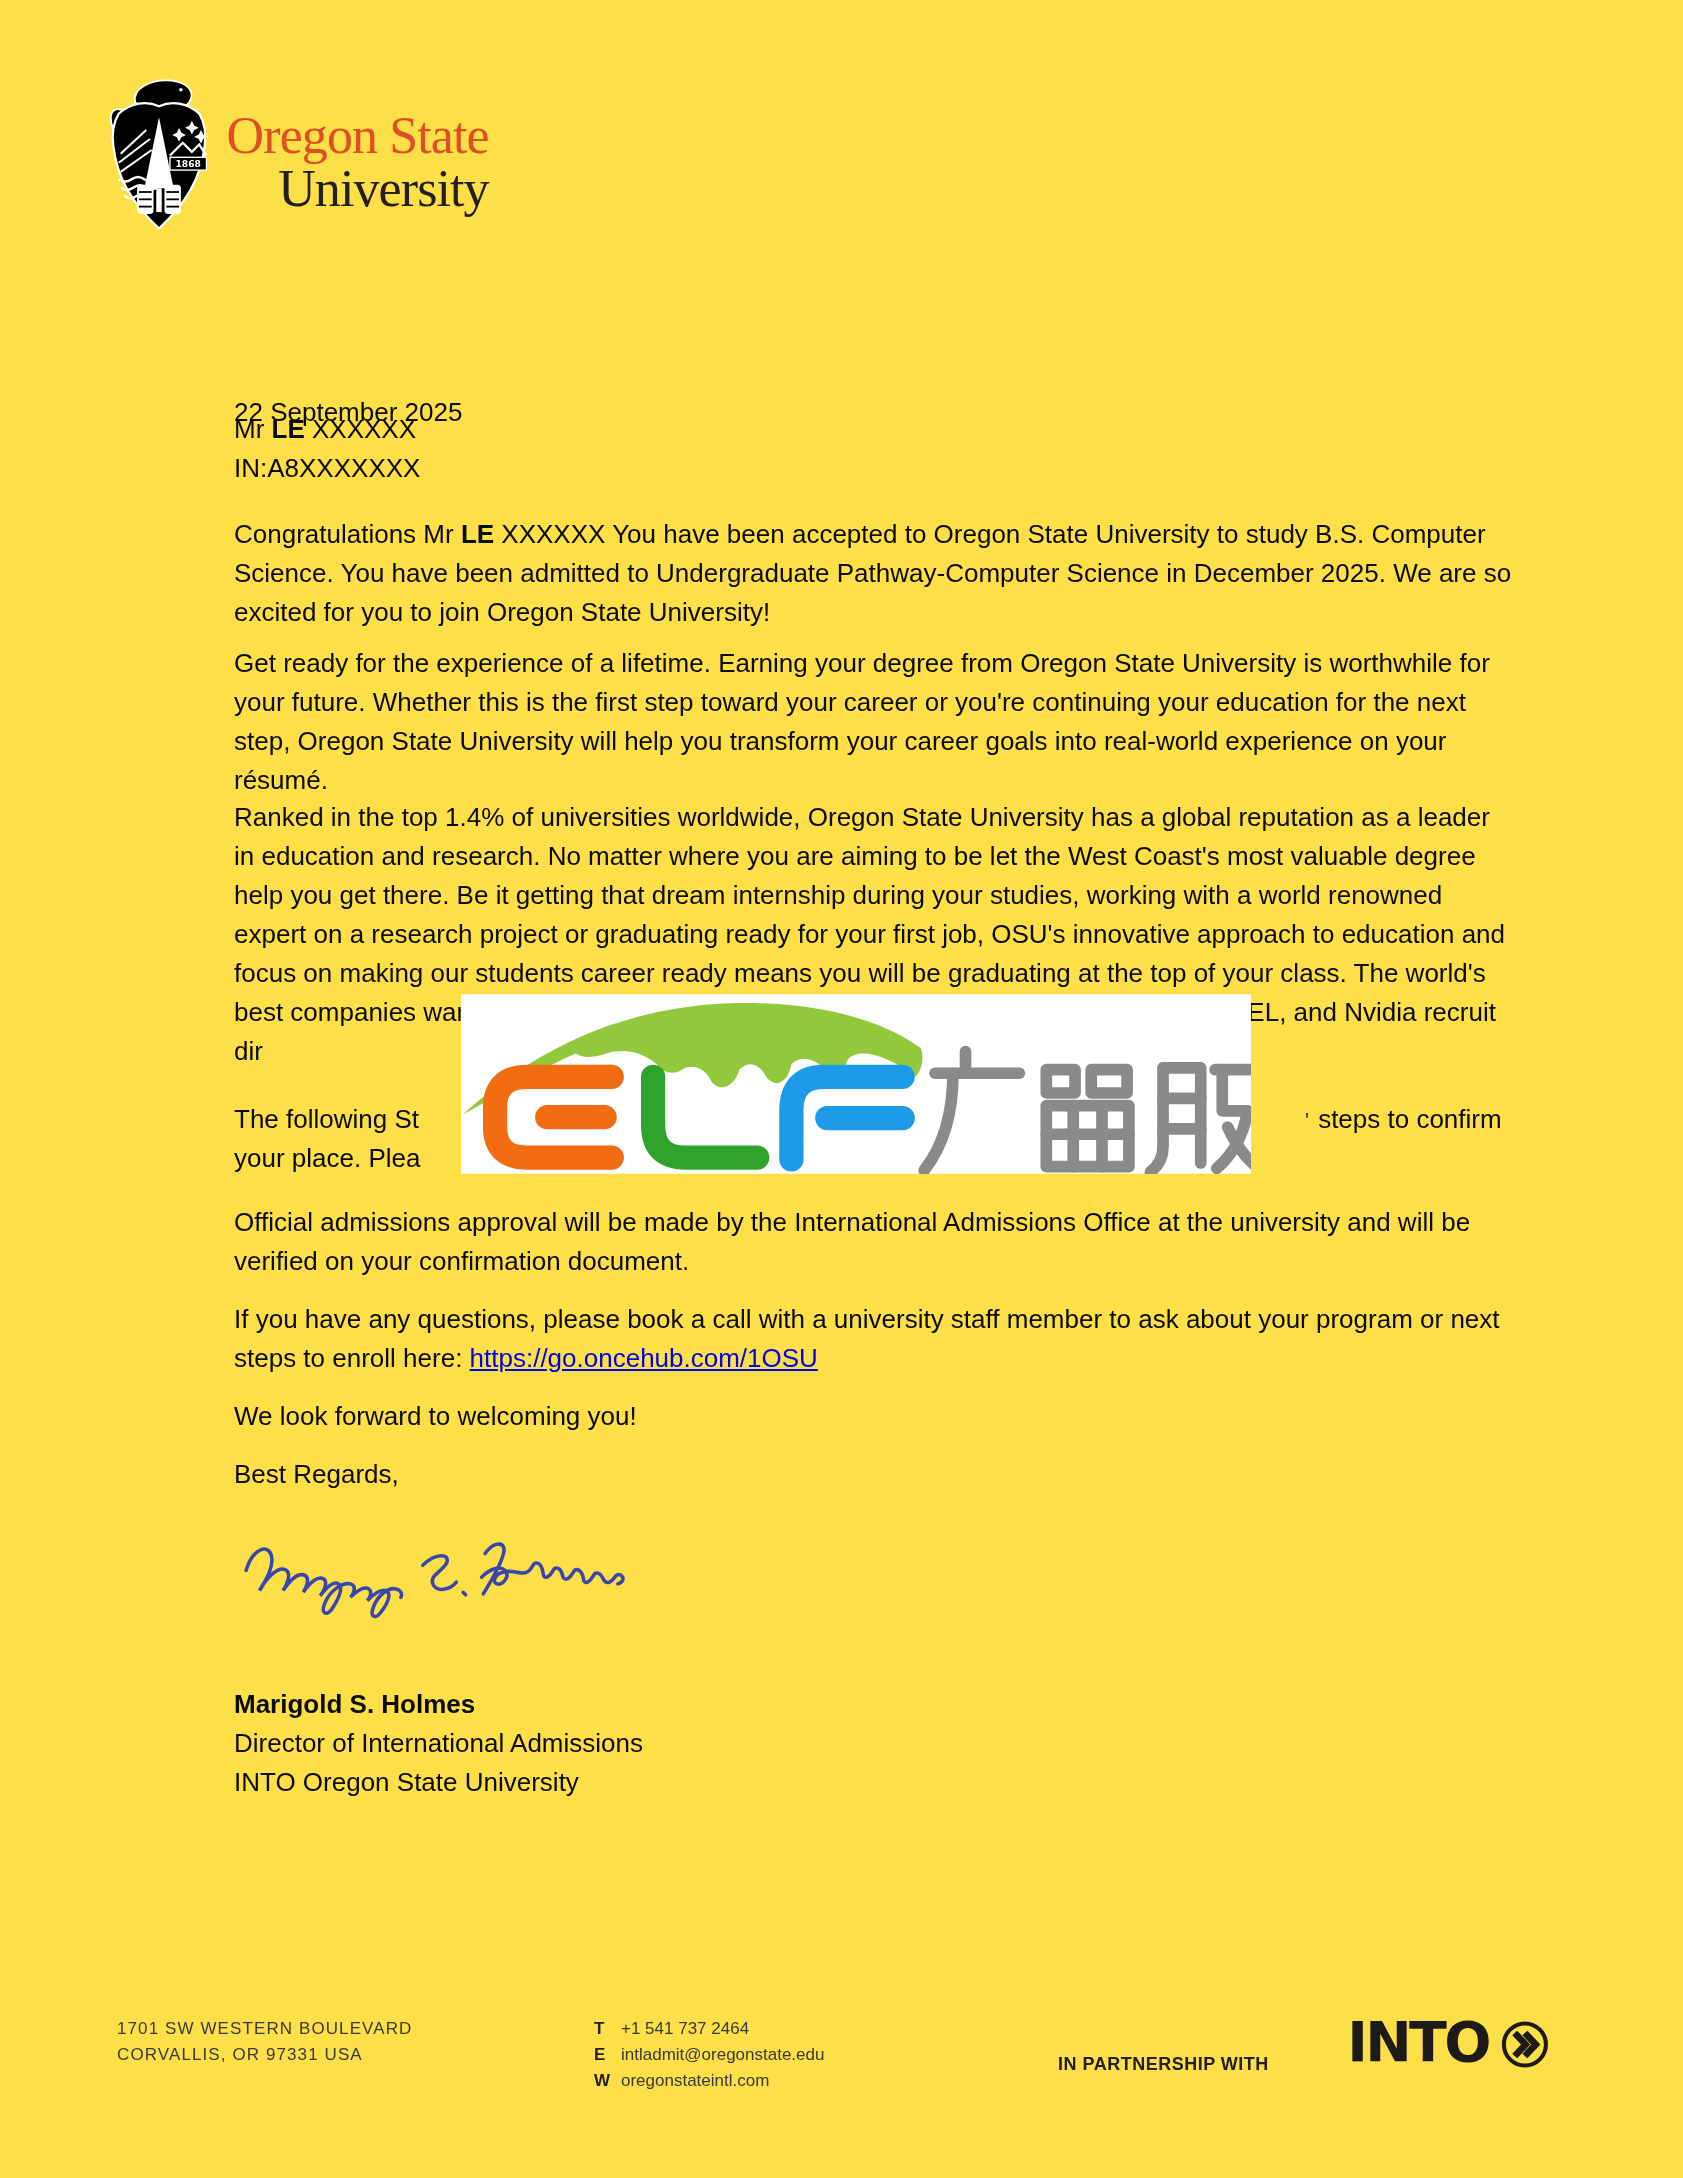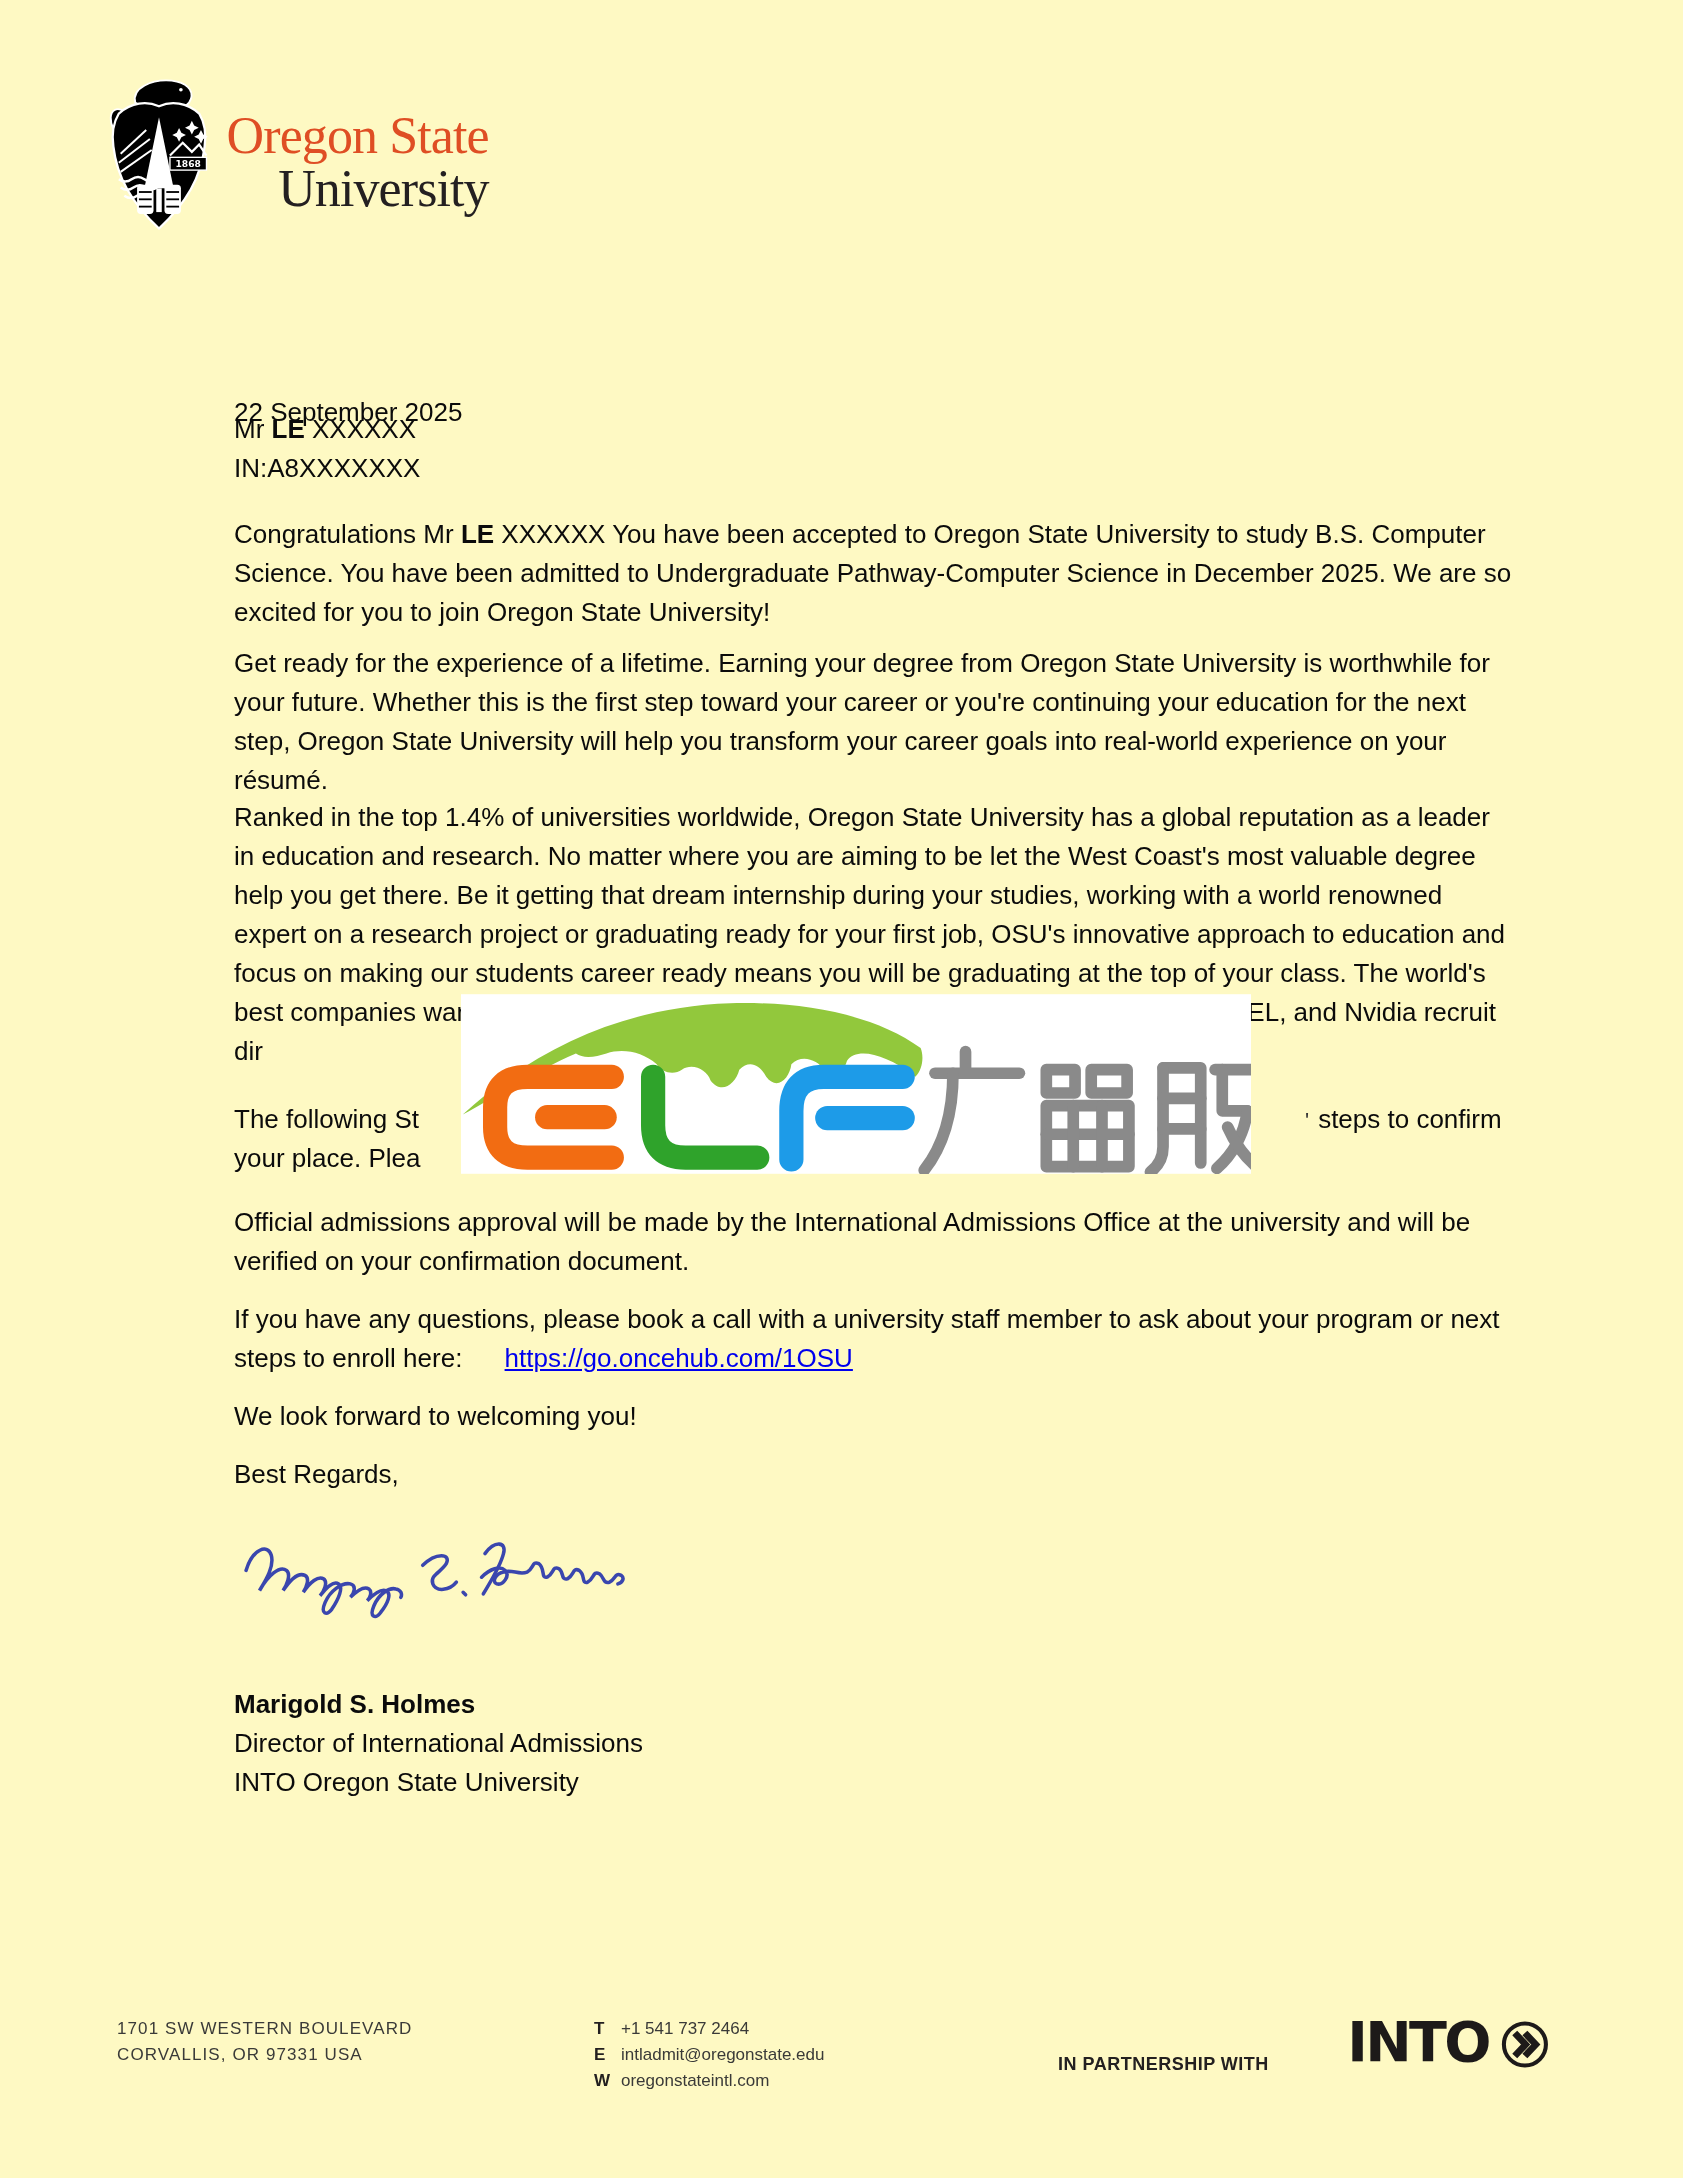--- a/index.html
+++ b/index.html
@@ -1,30 +1,30 @@
 <!DOCTYPE html>
 <html style="font-size:14.4px"><head>
 <meta charset="utf-8">
 <style>
   html,body{margin:0;padding:0;background:#e8e8e8;}
   .page{
-    position:relative;width:1683px;height:2178px;background:#fef9c3;
+    position:relative;width:1683px;height:2178px;background:#fde047;
     font-family:"Liberation Sans",sans-serif;color:#0b0b0b;overflow:hidden;
   }
   
   .osu-logo{position:absolute;left:104px;top:77px;display:flex;}
   .osu-crest{width:110px;height:157px;}
   .osu-wordmark{margin-left:12.6px;margin-top:32px;font-family:"Liberation Serif",serif;font-weight:normal;line-height:53px;letter-spacing:-0.9px;}
   .osu-word1{font-size:52px;color:#DF4E24;}
   .osu-word2{font-size:52px;color:#242021;text-align:right;}
   
   .para{position:absolute;left:234px;width:1278px;font-size:26px;line-height:39px;color:#0b0b0b;}
   .date{text-align:left;margin-top:44px;}
   .b{font-weight:bold;margin-top:20px;}
-  a.letter-link{color:#0000EE;text-decoration:underline;margin-left:35px;}
+  a.letter-link{color:#0000EE;text-decoration:underline;}
   .obscured-right{position:absolute;left:1071px;top:0;white-space:nowrap;}
   .tick{font-size:21.6px;color:#333;margin-right:9px;}
   
   .glf{position:absolute;left:461px;top:994px;width:790px;height:180px;z-index:5;}
   
   .signature{position:absolute;left:241px;top:1530px;width:387px;height:101px;}
   
   .footer-address{position:absolute;left:117px;top:2016px;font-size:17px;line-height:26px;letter-spacing:1.1px;color:#3a3a38;}
   .footer-contacts{position:absolute;left:594px;top:2016px;font-size:17px;line-height:26px;color:#3a3a38;}
   .footer-contacts .lbl{font-weight:bold;display:inline-block;width:27px;color:#232020;}

